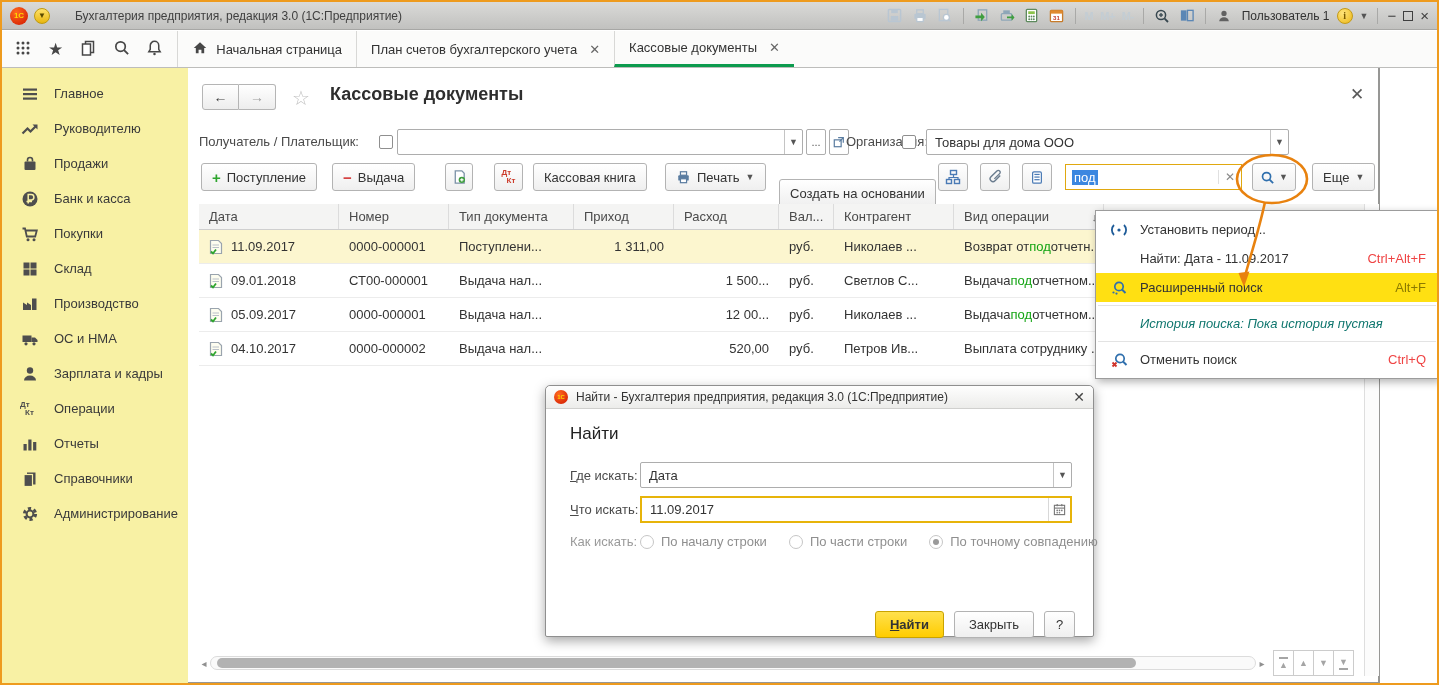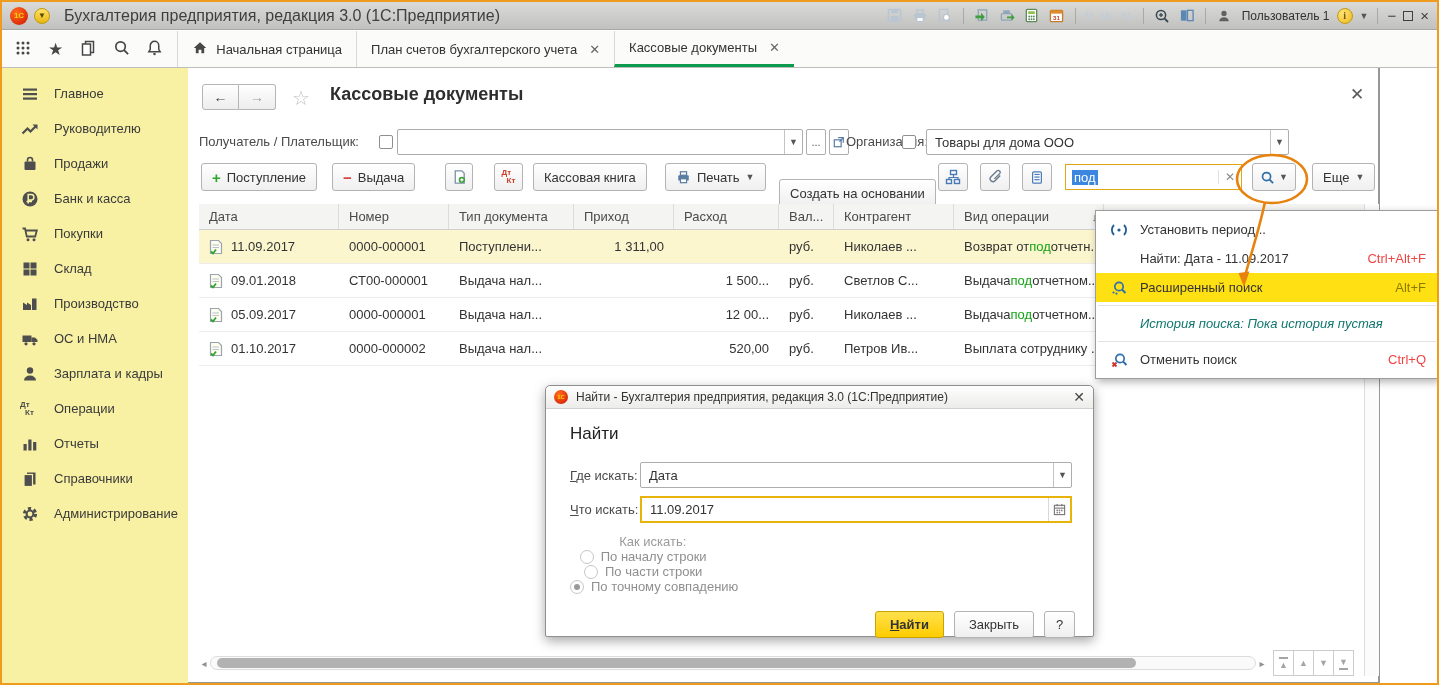--- a/index.html
+++ b/index.html
@@ -9,21 +9,21 @@
   .screen { position:relative; width:1439px; height:685px; border:2px solid #ee9b1e; background:#fff; overflow:hidden; }
 
   
   .titlebar { position:absolute; left:0; top:0; right:0; height:28px;
     background:linear-gradient(#dadad8,#c1c1bf); border-bottom:1px solid #a7a7a5;
     display:flex; align-items:center; padding:0 8px; }
   .logo-1c { width:18px; height:18px; border-radius:50%; background:radial-gradient(circle at 35% 30%,#ff6a1e,#cf1500);
     color:#ffd800; font-size:8px; font-weight:bold; display:flex; align-items:center; justify-content:center; }
   .yellow-round { width:16px; height:16px; margin-left:6px; border-radius:50%; background:linear-gradient(#ffe26a,#e8b60f);
     border:1px solid #bf9a10; color:#5a4a00; font-size:8px; display:flex; align-items:center; justify-content:center; }
-  .win-title { margin-left:14px; font-size:16px; color:#3f3f3f; }
+  .win-title { margin-left:25px; font-size:12px; color:#3f3f3f; }
   .tb-right { margin-left:auto; display:flex; align-items:center; gap:7px; }
   .tb-sep { width:1px; height:16px; background:#a9a9a7; margin:0 2px; }
   .tb-ico { display:flex; align-items:center; justify-content:center; width:18px; height:18px; }
   .mem { font-size:11px; font-weight:bold; color:#c3cdd4; letter-spacing:-.5px; }
   .user-name { font-size:12px; color:#333; margin-left:2px; }
   .info-badge { width:16px; height:16px; border-radius:50%; background:radial-gradient(circle at 35% 30%,#ffe47a,#ecb818);
     border:1px solid #c49a16; color:#7a5a00; font-size:10px; font-weight:bold; font-family:"Liberation Serif",serif;
     display:flex; align-items:center; justify-content:center; }
   .wcaret { font-size:9px; color:#555; }
   .winctl { font-size:15px; color:#3f3f3f; line-height:1; }
@@ -126,21 +126,21 @@
     border-radius:5px 5px 0 0; display:flex; align-items:center; padding:0 8px; gap:8px; }
   .dlg-title { font-size:12px; color:#333; }
   .dlg-close { margin-left:auto; font-size:14px; color:#444; }
   .dlg-heading { position:absolute; left:24px; top:38px; font-size:17px; color:#222; }
   .dlg-row { position:absolute; left:24px; display:flex; align-items:center; }
   .dlg-lbl { width:70px; color:#4a4a4a; }
   .dlg-combo { width:432px; }
   .focus-input { width:432px; height:27px; border:2px solid #e7b40a; display:flex; align-items:stretch; }
   .focus-input .val { flex:1; display:flex; align-items:center; padding:0 8px; }
   .focus-input .cal { width:22px; border-left:1px solid #d8d8d8; display:flex; align-items:center; justify-content:center; }
-  .how-row { color:#9a9a9a;flex-direction:column; }
+  .how-row { color:#9a9a9a; }
   .radio { width:14px; height:14px; border:1px solid #c6c6c6; border-radius:50%; background:#fff; margin-right:7px;
     display:flex; align-items:center; justify-content:center; flex:none; }
   .radio.sel::after { content:""; width:6px; height:6px; border-radius:50%; background:#9a9a9a; }
   .how-opt { display:flex; align-items:center; margin-right:22px; color:#8f8f8f; white-space:nowrap; }
   .dlg-buttons { position:absolute; right:18px; top:225px; display:flex; gap:10px; }
   .dlg-btn { height:27px; padding:0 14px; border:1px solid #b3b3b3; border-radius:3px; background:linear-gradient(#fff,#efefef);
     display:flex; align-items:center; justify-content:center; font-size:13px; color:#333; }
   .dlg-btn.primary { background:linear-gradient(#ffe14d,#fc0); border-color:#c9a300; font-weight:bold; }
   .dlg-btn.help { width:31px; padding:0; }
 
@@ -627,21 +627,21 @@
       <div class="trow">
         <span class="tc c1">
             <span class="doc-ic">
               <svg width="14" height="16" viewBox="0 0 14 16">
                 <path d="M1.5,1.5 h8 l3,3 v10 h-11 z" fill="#fdfdf0" stroke="#9aa4ae" stroke-width="1.2"></path>
                 <line x1="3.5" y1="6" x2="10" y2="6" stroke="#b9c0c8" stroke-width="1"></line>
                 <line x1="3.5" y1="8.5" x2="10" y2="8.5" stroke="#b9c0c8" stroke-width="1"></line>
                 <polyline points="2,12.5 4,14.5 7,10.5" fill="none" stroke="#2ea52e" stroke-width="1.8"></polyline>
               </svg>
             </span>
-            <span>01.10.2017</span>
+            <span>04.10.2017</span>
           </span>
         <span class="tc c2">0000-000002</span>
         <span class="tc c3">Выдача нал...</span>
         <span class="tc c4"></span>
         <span class="tc c5">520,00</span>
         <span class="tc c6">руб.</span>
         <span class="tc c7">Петров Ив...</span>
         <span class="tc c8">
             <span>Выплата сотруднику ...</span>
             <span class="hl-green"></span>

